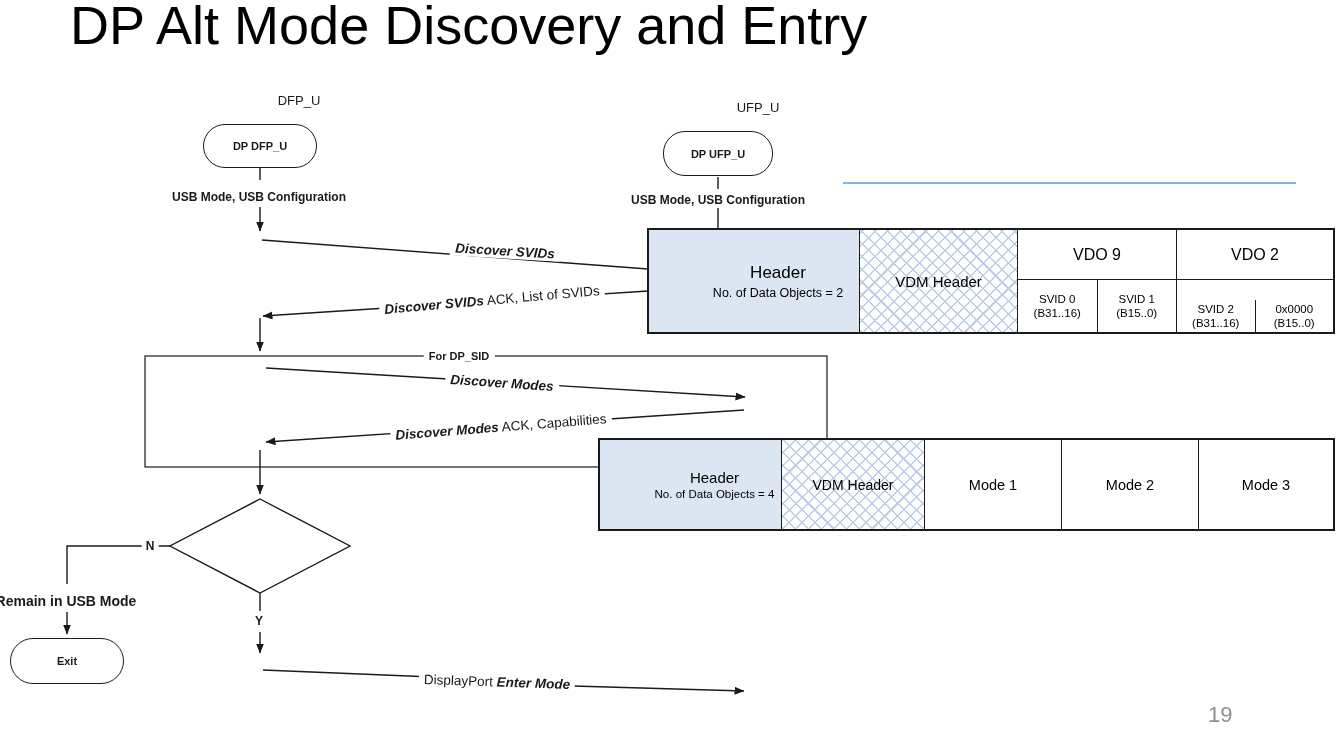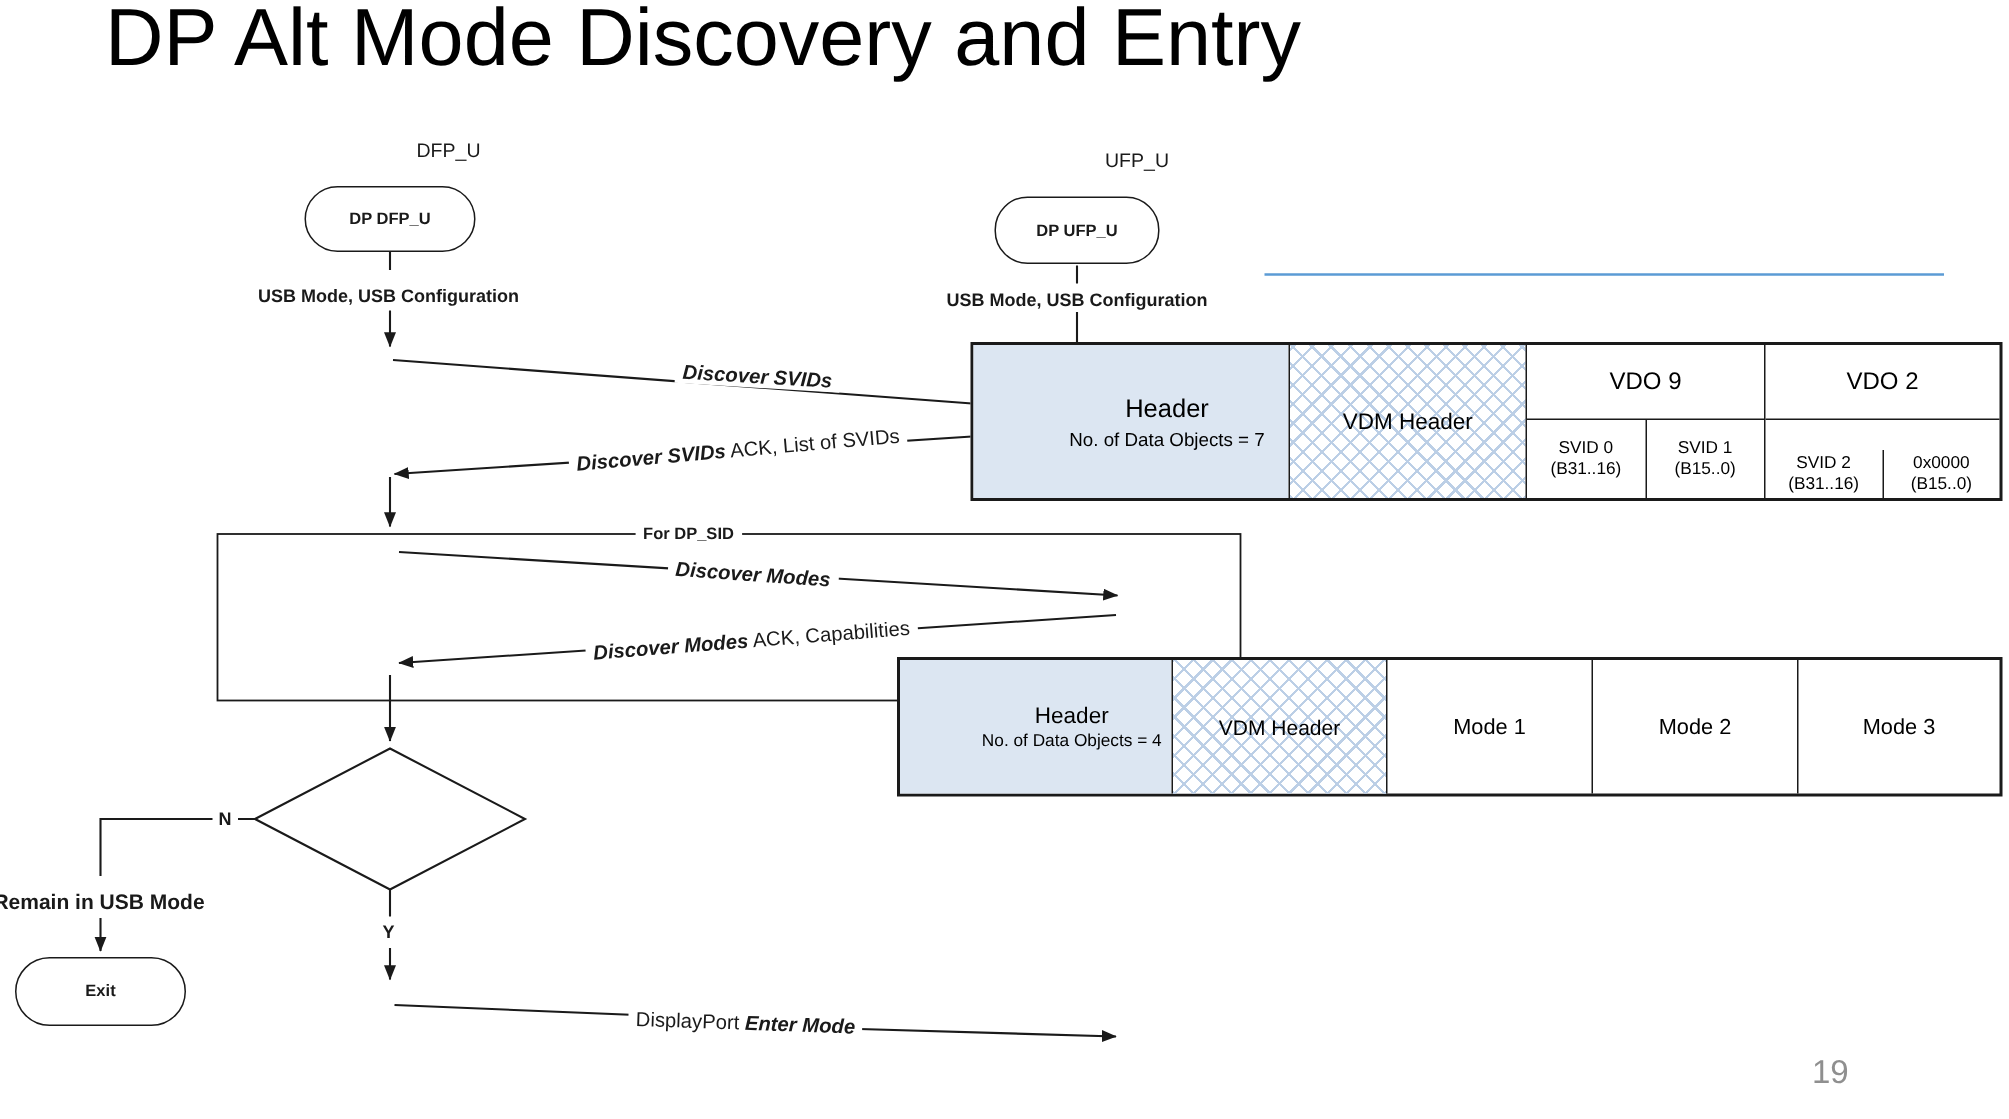--- a/index.html
+++ b/index.html
@@ -161,21 +161,21 @@
 
   <div class="lbl ctr remain-lbl" style="left:66px; top:601px;">Remain in USB Mode</div>
 
   <div class="stadium" style="left:10px; top:638px; width:114px; height:46px; border-radius:23px;">
     <span>Exit</span>
   </div>
 
   <div class="tbl t1" style="left:647px; top:228px; width:688px; height:106px;">
     <div class="cell hdrcell" style="width:210px;">
       <div class="hdr-title">Header</div>
-      <div class="hdr-sub">No. of Data Objects = 7</div>
+      <div class="hdr-sub">No. of Data Objects = 2</div>
     </div>
     <div class="cell hatch bl" style="width:158px;">
       <div class="vdm-lbl">VDM Header</div>
     </div>
     <div class="vdocol bl" style="width:159px;">
       <div class="vdotitle">VDO 9</div>
       <div class="vdorow">
         <div class="svidcell">
           <div>SVID 0</div>
           <div>(B31..16)</div>

